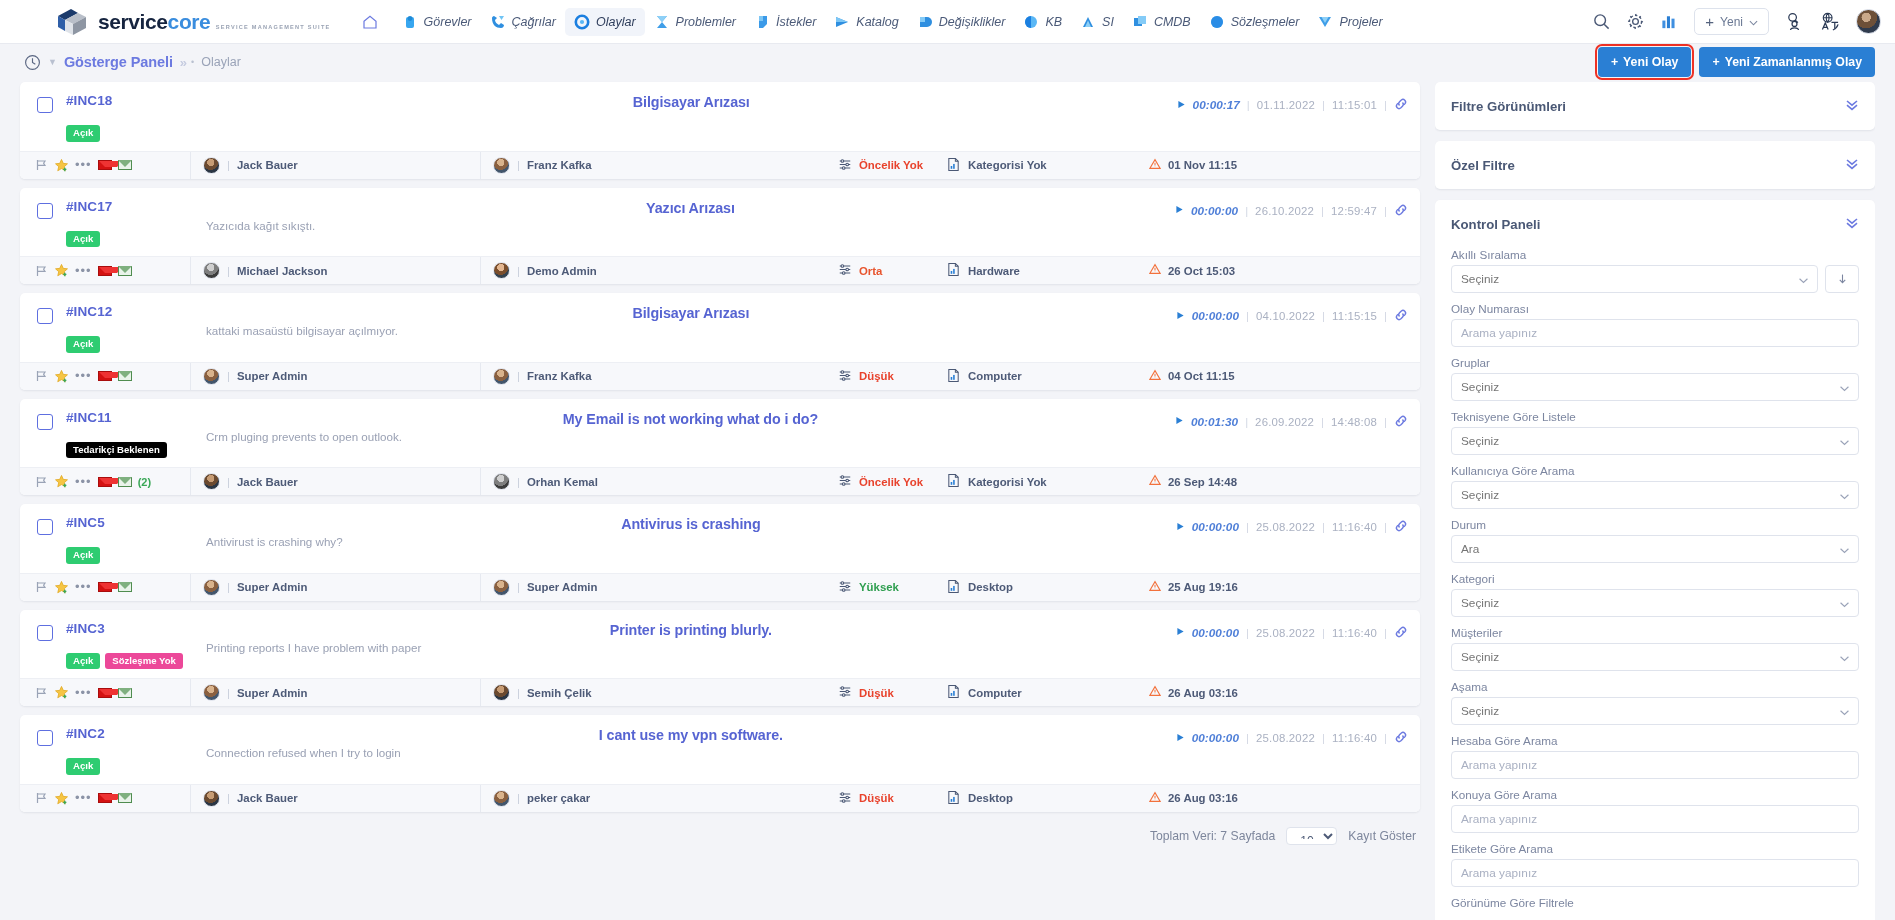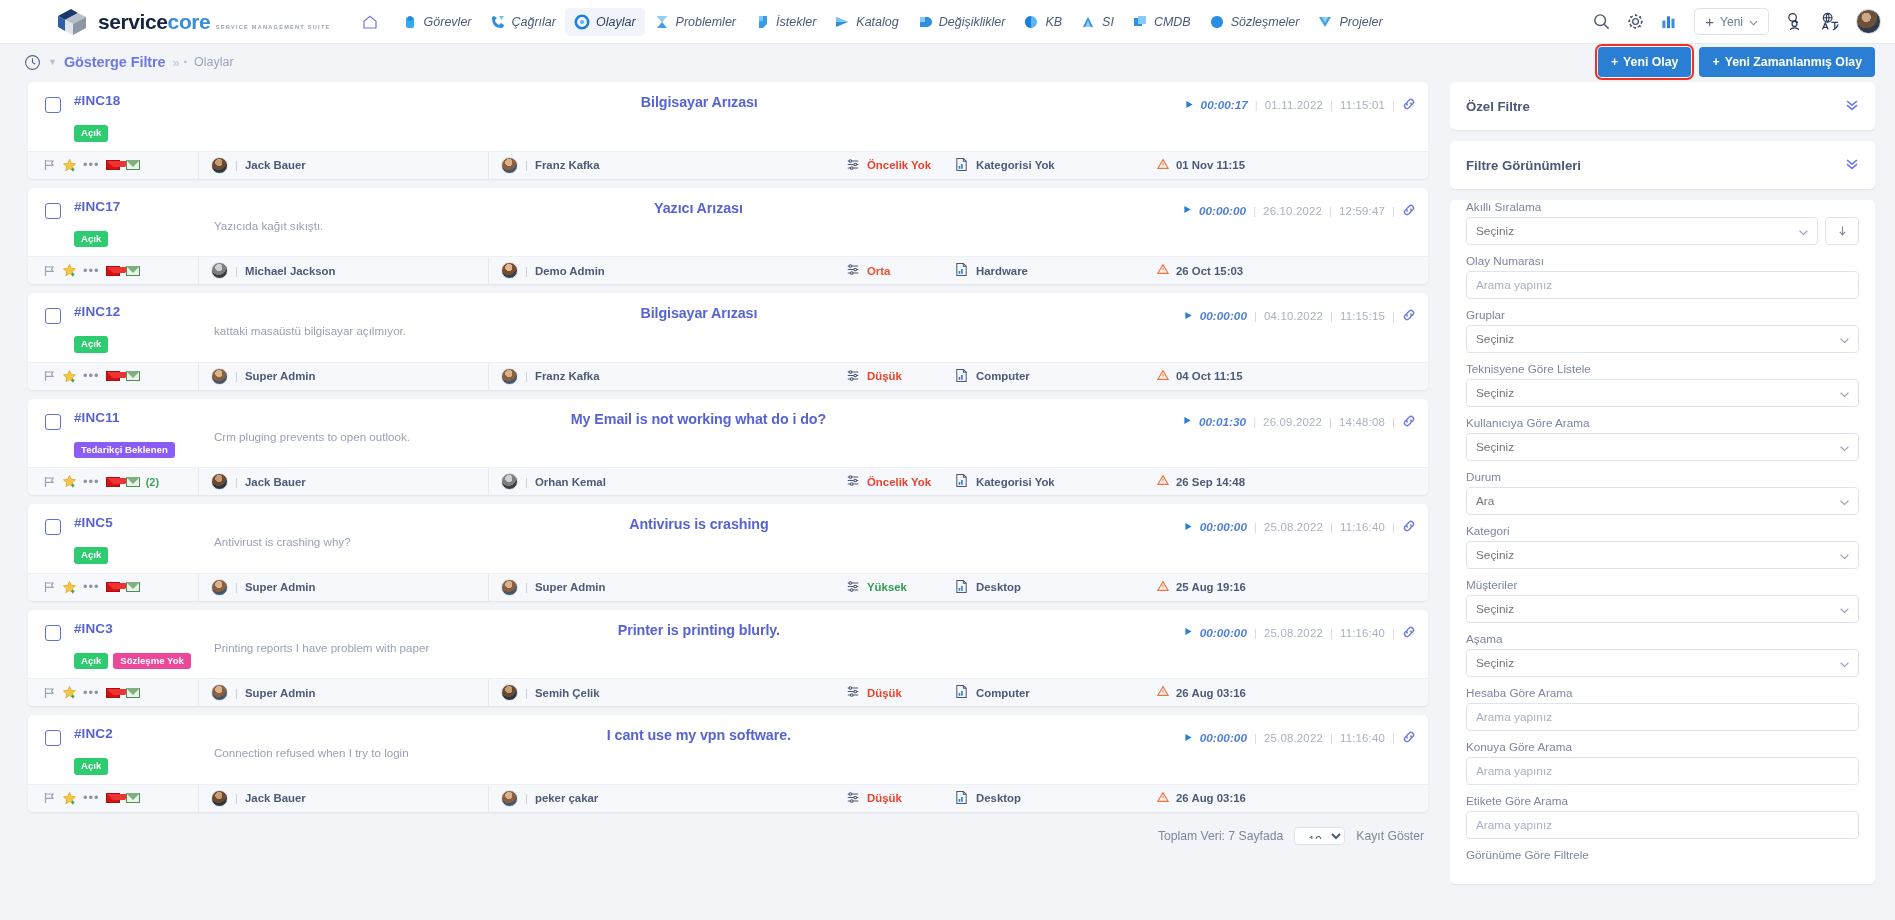--- a/index.html
+++ b/index.html
@@ -66,21 +66,21 @@
   .subheader-actions { margin-left: auto; display: flex; align-items: center; gap: 8px; }
   .btn-primary {
     background: #2a7fd4; color: #fff; border: none; border-radius: 4px;
     font-size: 12.3px; font-weight: 600; padding: 8px 13px; cursor: pointer;
     display: flex; align-items: center; gap: 5px; font-family: inherit;
     white-space: nowrap;
   }
   .btn-highlight { outline: 2.5px solid #ee3124; outline-offset: 1px; }
 
   
-  .body-wrap { display: flex; gap: 22px; padding: 2px 20px 0 28px; height: calc(920px - 44px - 36px); }
+  .body-wrap { display: flex; gap: 15px; padding: 2px 20px 0 20px; height: calc(920px - 44px - 36px); }
   .tickets-col { width: 1400px; flex: 0 0 1400px; }
   .side-col { flex: 1; min-width: 0; overflow: hidden; }
 
   
   .card {
     background: #fff; border-radius: 5px; margin-bottom: 9px;
     box-shadow: 0 1px 2px rgba(40,50,80,.09);
     overflow: hidden;
   }
   .card-top { display: flex; align-items: flex-start; padding: 11px 12px 9px 12px; min-height: 48px; }
@@ -90,21 +90,21 @@
   }
   .idcol { width: 140px; flex: 0 0 140px; }
   .tid { color: #5664d2; font-size: 13.5px; font-weight: 600; cursor: pointer; letter-spacing: .1px; }
   .badges { margin-top: 17px; display: flex; gap: 5px; align-items: center; }
   .badge {
     display: inline-block; color: #fff; font-size: 9.6px; font-weight: 700;
     border-radius: 3px; padding: 3px 7px; line-height: 1.1; white-space: nowrap;
   }
   .badge.green { background: #2ecc71; }
   .badge.gray { background: #ec4899; }
-  .badge.slate { background: #8b5cf6; }
+  .badge.slate { background: #000000; }
 
   .titlecol { flex: 1; padding-top: 1px; min-width: 0; }
   .t-title { color: #5664d2; font-size: 14.3px; font-weight: 600; cursor: pointer; letter-spacing: -.1px; text-align: center; }
   .t-desc { color: #9aa1b4; font-size: 11.6px; margin-top: 3px; }
 
   .metacol { display: flex; align-items: center; gap: 7px; font-size: 11.4px; padding-top: 4px; white-space: nowrap; }
   .play-ico { color: #2a7fd4; font-size: 9px; }
   .m-timer { color: #4f7fd8; font-style: italic; font-weight: 700; font-size: 11.8px; }
   .m-pipe { color: #d3d8e4; }
   .m-date { color: #aab1c2; letter-spacing: .2px; }
@@ -388,21 +388,21 @@
 
 <div class="subheader">
   <div class="crumbs">
     <span class="clock-ico">
       <svg viewBox="0 0 18 18" width="17" height="17" fill="none" stroke="#5a6682" stroke-width="1.2">
           <circle cx="9" cy="9" r="7.3"></circle>
           <path d="M9 4.6 V9 L12 10.8"></path>
         </svg>
     </span>
     <span class="caret-sm">▼</span>
-    <span class="crumb-main">Gösterge Filtre</span>
+    <span class="crumb-main">Gösterge Paneli</span>
     <span class="crumb-sep">»</span>
     <span class="crumb-dot">•</span>
     <span class="crumb-cur">Olaylar</span>
   </div>
   <div class="subheader-actions">
     <button class="btn-primary btn-highlight">
       <span>+</span>
       <span>Yeni Olay</span>
     </button>
     <button class="btn-primary">
@@ -1016,43 +1016,52 @@
   <select class="pager-sel">
     <option>10</option>
   </select>
   <span class="pager-txt">Kayıt Göster</span>
       </div>
     </div>
 
   <div class="side-col">
     <div class="panel">
       <div class="panel-head">
+        <span class="panel-title">Filtre Görünümleri</span>
+        <span class="chev">
+          <svg viewBox="0 0 14 12" width="14" height="12" fill="none" stroke="#6c7ae0" stroke-width="1.6">
+              <path d="M2 2 L7 6.2 L12 2"></path>
+              <path d="M2 6.2 L7 10.4 L12 6.2"></path>
+            </svg>
+        </span>
+      </div>
+    </div>
+
+    <div class="panel">
+      <div class="panel-head">
         <span class="panel-title">Özel Filtre</span>
         <span class="chev">
           <svg viewBox="0 0 14 12" width="14" height="12" fill="none" stroke="#6c7ae0" stroke-width="1.6">
               <path d="M2 2 L7 6.2 L12 2"></path>
               <path d="M2 6.2 L7 10.4 L12 6.2"></path>
             </svg>
         </span>
       </div>
     </div>
 
     <div class="panel">
       <div class="panel-head">
-        <span class="panel-title">Filtre Görünümleri</span>
+        <span class="panel-title">Kontrol Paneli</span>
         <span class="chev">
           <svg viewBox="0 0 14 12" width="14" height="12" fill="none" stroke="#6c7ae0" stroke-width="1.6">
               <path d="M2 2 L7 6.2 L12 2"></path>
               <path d="M2 6.2 L7 10.4 L12 6.2"></path>
             </svg>
         </span>
       </div>
-    </div>
-
-    <div class="panel">
       <div class="panel-body" id="filter-fields">
           <div class="fld">
             <label class="fld-label">Akıllı Sıralama</label>
             <div class="fld-row">
              <div class="sel-wrap">
                <input class="sel" readonly="" placeholder="Seçiniz" style="">
                <span class="chevron"><svg viewBox="0 0 12 8" width="11" height="7" fill="none" stroke="#9aa3b8" stroke-width="1.3">
                     <path d="M1.5 2 L6 6.2 L10.5 2"></path>
                   </svg></span>
              </div>

